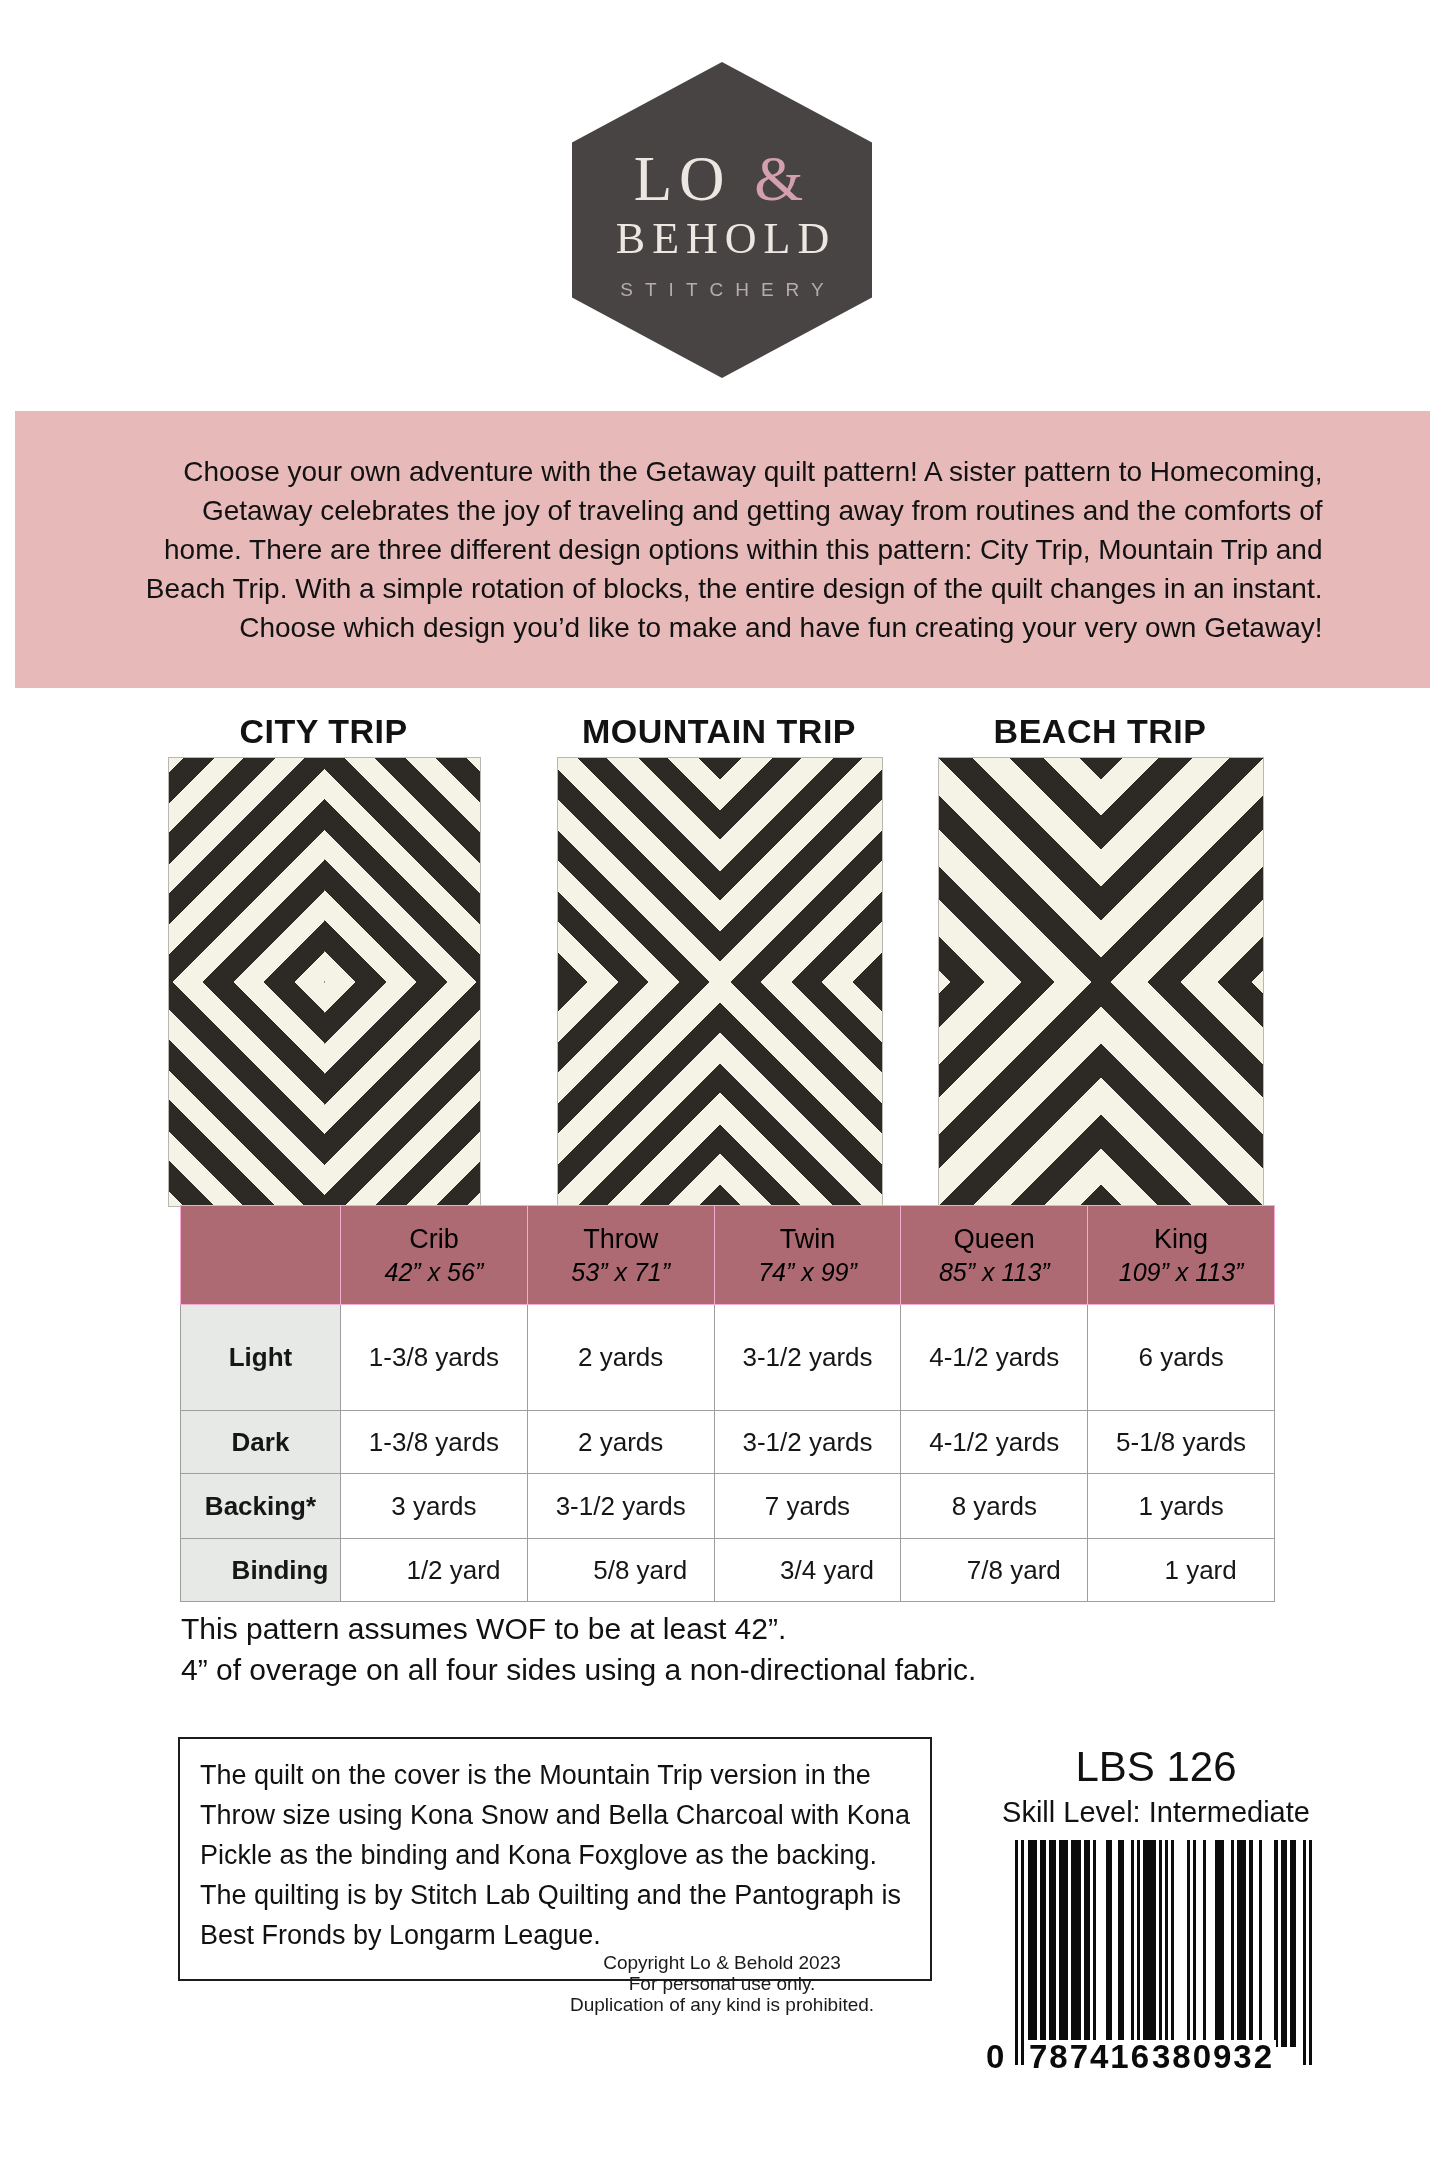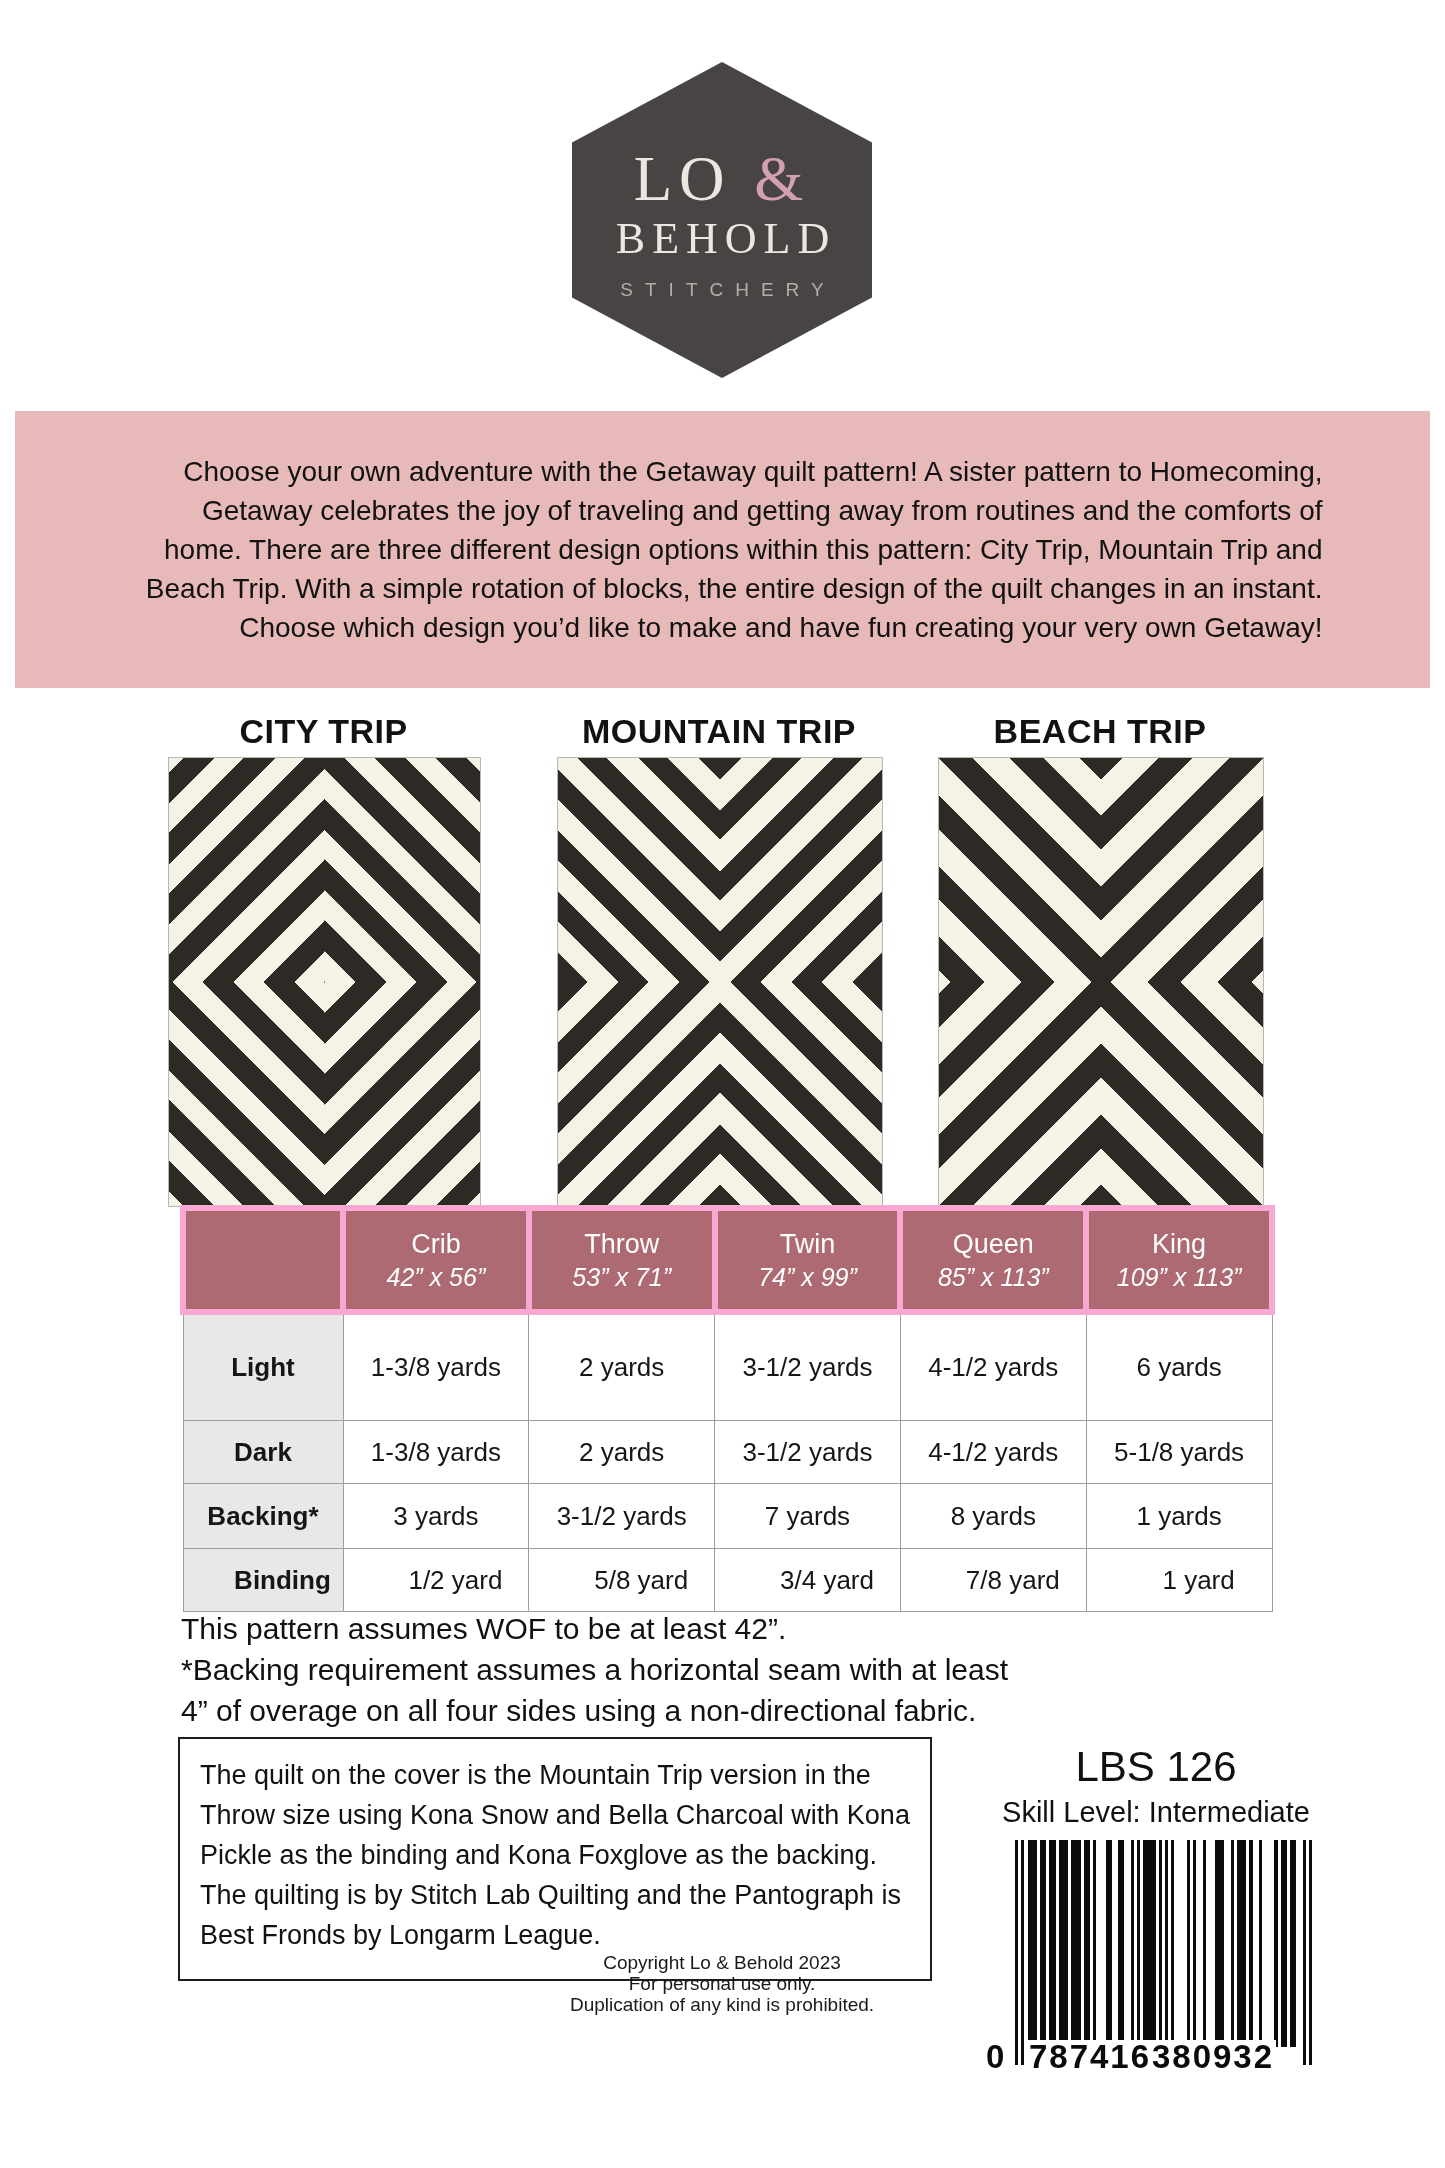--- a/index.html
+++ b/index.html
@@ -49,22 +49,22 @@
       var(--quilt-cream,#f5f2e6) 0 10px,var(--quilt-dark,#2d2a26) 10px 32px,var(--quilt-cream,#f5f2e6) 32px 43px);}
   .qt-mountain .q{background:repeating-linear-gradient(45deg,
       var(--quilt-dark,#2d2a26) 0 21px,var(--quilt-cream,#f5f2e6) 21px 43px);}
   .qt-beach .q{background:repeating-linear-gradient(45deg,
       var(--quilt-cream,#f5f2e6) 0 8px,var(--quilt-dark,#2d2a26) 8px 32px,var(--quilt-cream,#f5f2e6) 32px 50px);}
   
   table.fabric{position:absolute;left:180px;top:1205px;width:1095px;border-collapse:collapse;
     table-layout:fixed;font-size:26px;}
   table.fabric col.c0{width:160px;}
   table.fabric th,table.fabric td{border:1px solid #9e9e9e;text-align:center;padding:0;}
-  table.fabric thead th{background:var(--table-header,#ad6a73);color:#ffffff;height:98px;
-    border:6px solid #f9a8d4;font-weight:normal;}
+  table.fabric thead th{background:var(--table-header,#ad6a73);color:#000000;height:98px;
+    border:1px solid #f9a8d4;font-weight:normal;}
   .col-name{font-size:27px;line-height:34px;}
   .col-size{font-size:25px;font-style:italic;line-height:32px;}
   table.fabric tbody th{background:var(--label-gray,#e7e9e7);font-weight:bold;font-size:26px;}
   table.fabric tbody td{background:#ffffff;}
   tr.r-light th,tr.r-light td{height:105px;}
   tr.r-dark th,tr.r-dark td{height:62px;}
   tr.r-backing th,tr.r-backing td{height:64px;}
   tr.r-binding th,tr.r-binding td{height:62px;padding-left:39px;}
   
   .notes{position:absolute;left:181px;top:1608px;font-size:30px;line-height:41px;color:#111111;}
@@ -194,21 +194,20 @@
         <td>5/8 yard</td>
         <td>3/4 yard</td>
         <td>7/8 yard</td>
         <td>1 yard</td>
       </tr>
     </tbody>
   </table>
 
   <div class="notes">
     <div>This pattern assumes WOF to be at least 42”.</div>
-    <div>*Backing requirement assumes a horizontal seam with at least</div>
     <div>4” of overage on all four sides using a non-directional fabric.</div>
   </div>
 
   <div class="cover-box">
     <p>The quilt on the cover is the Mountain Trip version in the Throw size using Kona Snow and Bella Charcoal with Kona Pickle as the binding and Kona Foxglove as the backing. The quilting is by Stitch Lab Quilting and the Pantograph is Best Fronds by Longarm League.</p>
   </div>
 
   <div class="copyright">
     <div>Copyright Lo &amp; Behold 2023</div>
     <div>For personal use only.</div>

